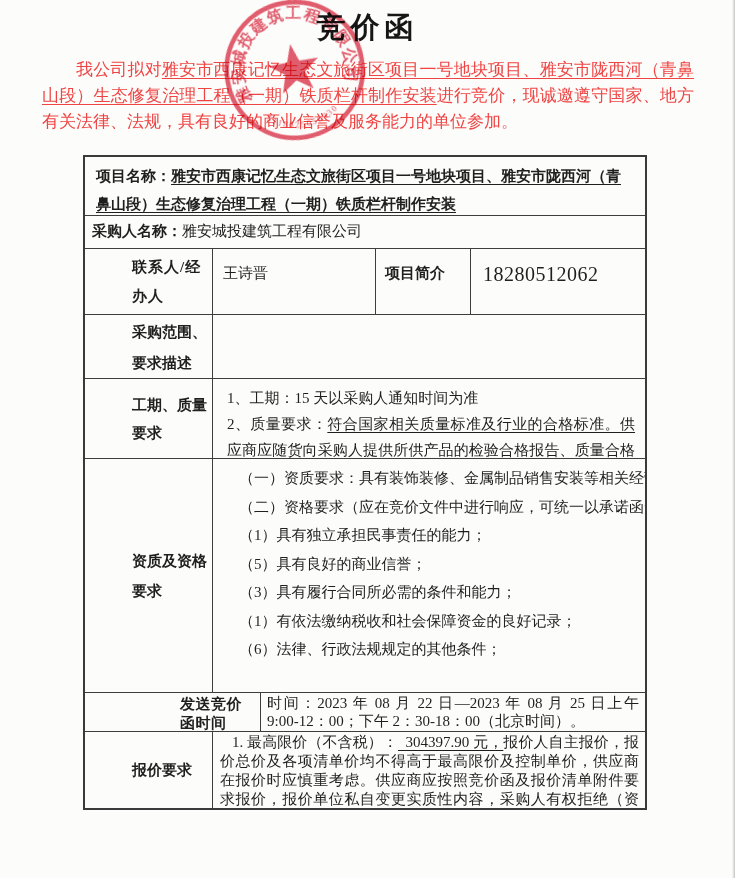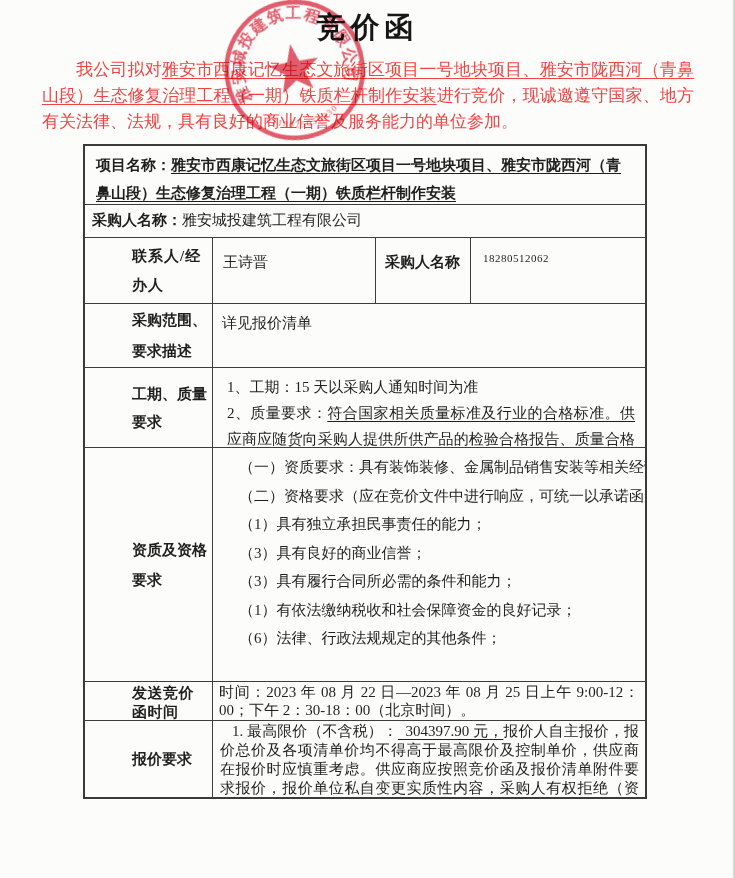--- a/index.html
+++ b/index.html
@@ -42,21 +42,21 @@
     opacity: .88;
     filter: blur(.35px);
     z-index: 6;
   }
   .seal .ring { fill: none; stroke: #e0475b; stroke-width: 4.6px; }
   .seal .star { fill: #e0475b; }
   .seal .sealname { font-size: 15.5px; font-weight: 700; fill: #e0475b; letter-spacing: 1.5px; }
   .seal .sealnum  { font-size: 8.5px;  fill: #e0475b; letter-spacing: 1.8px; }
   
   .bt {
-    position: absolute; left: 83px; top: 144px; width: 564px;
+    position: absolute; left: 83px; top: 155px; width: 564px;
     border: 2px solid #3a3a3a;
     font-size: 15px;
     background: transparent;
   }
   .tr { display: flex; border-top: 1.5px solid #3d3d3d; overflow: hidden; }
   .tr:first-child { border-top: none; }
   .cell { overflow: hidden; }
   .cdiv { border-right: 1.5px solid #3d3d3d; }
   .lblc {
     width: 88px; flex: none;
@@ -66,34 +66,34 @@
   }
   .cont { flex: 1; }
   .r1 { height: 58px; } 
   .r1 .cell { width: 100%; padding: 5px 10px 0 11px; line-height: 28px; font-size: 15px; }
   .r2 { height: 33px; }
   .r2 .cell { width: 100%; padding: 6px 8px 0 7px; }
   .r3 { height: 66px; }
   .r3 .lblc { line-height: 29px; letter-spacing: 1px; }
   .r3 .vname   { width: 163px; flex: none; padding: 15px 4px 0 10px; }
   .r3 .vmethod { width: 95px;  flex: none; padding: 15px 4px 0 9px; font-weight: 700; }
-  .r3 .vphone  { padding: 14px 4px 0 12px; font-size: 11px; letter-spacing: .5px; }
+  .r3 .vphone  { padding: 14px 4px 0 12px; font-size: 20px; letter-spacing: .5px; }
   .r4 { height: 62px; }
   .r4 .lblc { justify-content: flex-start; padding-top: 7px; }
   .r4 .cont { padding: 7px 8px 0 8px; line-height: 31px; }
-  .r5 { height: 64px; }
+  .r5 { height: 64px; flex-direction: column; }
   .r5 .lblc { line-height: 31px; }
   .r5 .cont { padding: 10px 8px 0 9px; }
   .r6 { height: 80px; }
   .r6 .lblc { line-height: 28px; }
   .r6 .cont { padding: 6px 10px 0 14px; line-height: 26px; text-align: justify; }
   .r7 { height: 234px; }
   .r7 .cont { padding: 5px 8px 0 8px; line-height: 28.5px; }
   .r7 .item { text-indent: 1.2em; white-space: nowrap; }
-  .r8 { height: 39px; }
+  .r8 { height: 39px; padding-left: 48px; }
   .r8 .lblc { line-height: 19px; justify-content: flex-start; padding-top: 2px; letter-spacing: .5px; }
   .r8 .cont { padding: 2px 6px 0 6px; line-height: 17.5px; text-align: justify; }
   .r9 { height: 77px; }
   .r9 .cont { padding: 1px 6px 0 7px; line-height: 19px; text-align: justify; text-indent: .8em; }
 </style>
 </head>
 <body>
 
 <div class="page">
 
@@ -122,21 +122,21 @@
       <div class="cell"><span class="b">项目名称：</span><span class="b u">雅安市西康记忆生态文旅街区项目一号地块项目、雅安市陇西河（青鼻山段）生态修复治理工程（一期）铁质栏杆制作安装</span></div>
     </div>
 
     <div class="tr r2">
       <div class="cell"><span class="b">采购人名称：</span><span>雅安城投建筑工程有限公司</span></div>
     </div>
 
     <div class="tr r3">
       <div class="cell lblc cdiv">联系人/经办人</div>
       <div class="cell vname cdiv">王诗晋</div>
-      <div class="cell vmethod cdiv">采购人名称</div>
+      <div class="cell vmethod cdiv">项目简介</div>
       <div class="cell vphone">18280512062</div>
     </div>
 
 
     <div class="tr r5">
       <div class="cell lblc cdiv">采购范围、要求描述</div>
       <div class="cell cont">详见报价清单</div>
     </div>
 
     <div class="tr r6">
@@ -146,21 +146,21 @@
         <div><span>2、质量要求：</span><span class="u">符合国家相关质量标准及行业的合格标准。供应商应随货向采购人提供所供产品的检验合格报告、质量合格证等相关附件。</span></div>
       </div>
     </div>
 
     <div class="tr r7">
       <div class="cell lblc cdiv">资质及资格要求</div>
       <div class="cell cont">
         <div class="item">（一）资质要求：具有装饰装修、金属制品销售安装等相关经营许可范围</div>
         <div class="item">（二）资格要求（应在竞价文件中进行响应，可统一以承诺函形式体现）</div>
         <div class="item">（1）具有独立承担民事责任的能力；</div>
-        <div class="item">（3）具有良好的商业信誉；</div>
+        <div class="item">（5）具有良好的商业信誉；</div>
         <div class="item">（3）具有履行合同所必需的条件和能力；</div>
         <div class="item">（1）有依法缴纳税收和社会保障资金的良好记录；</div>
         <div class="item">（6）法律、行政法规规定的其他条件；</div>
       </div>
     </div>
 
     <div class="tr r8">
       <div class="cell lblc cdiv">发送竞价函时间</div>
       <div class="cell cont">时间：2023 年 08 月 22 日—2023 年 08 月 25 日上午 9:00-12：00；下午 2：30-18：00（北京时间）。</div>
     </div>

